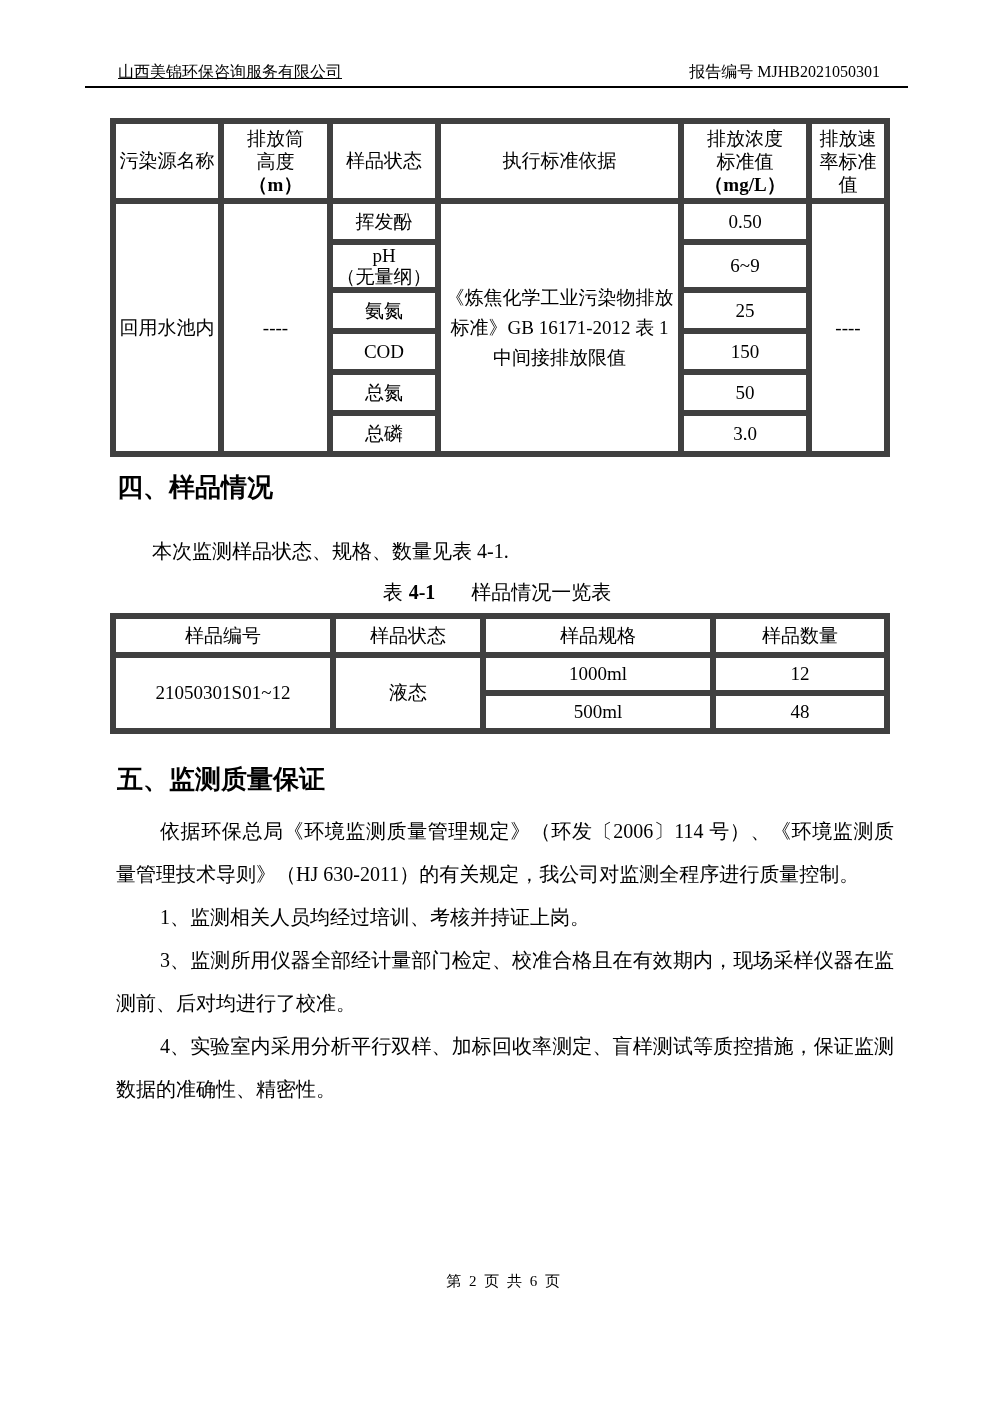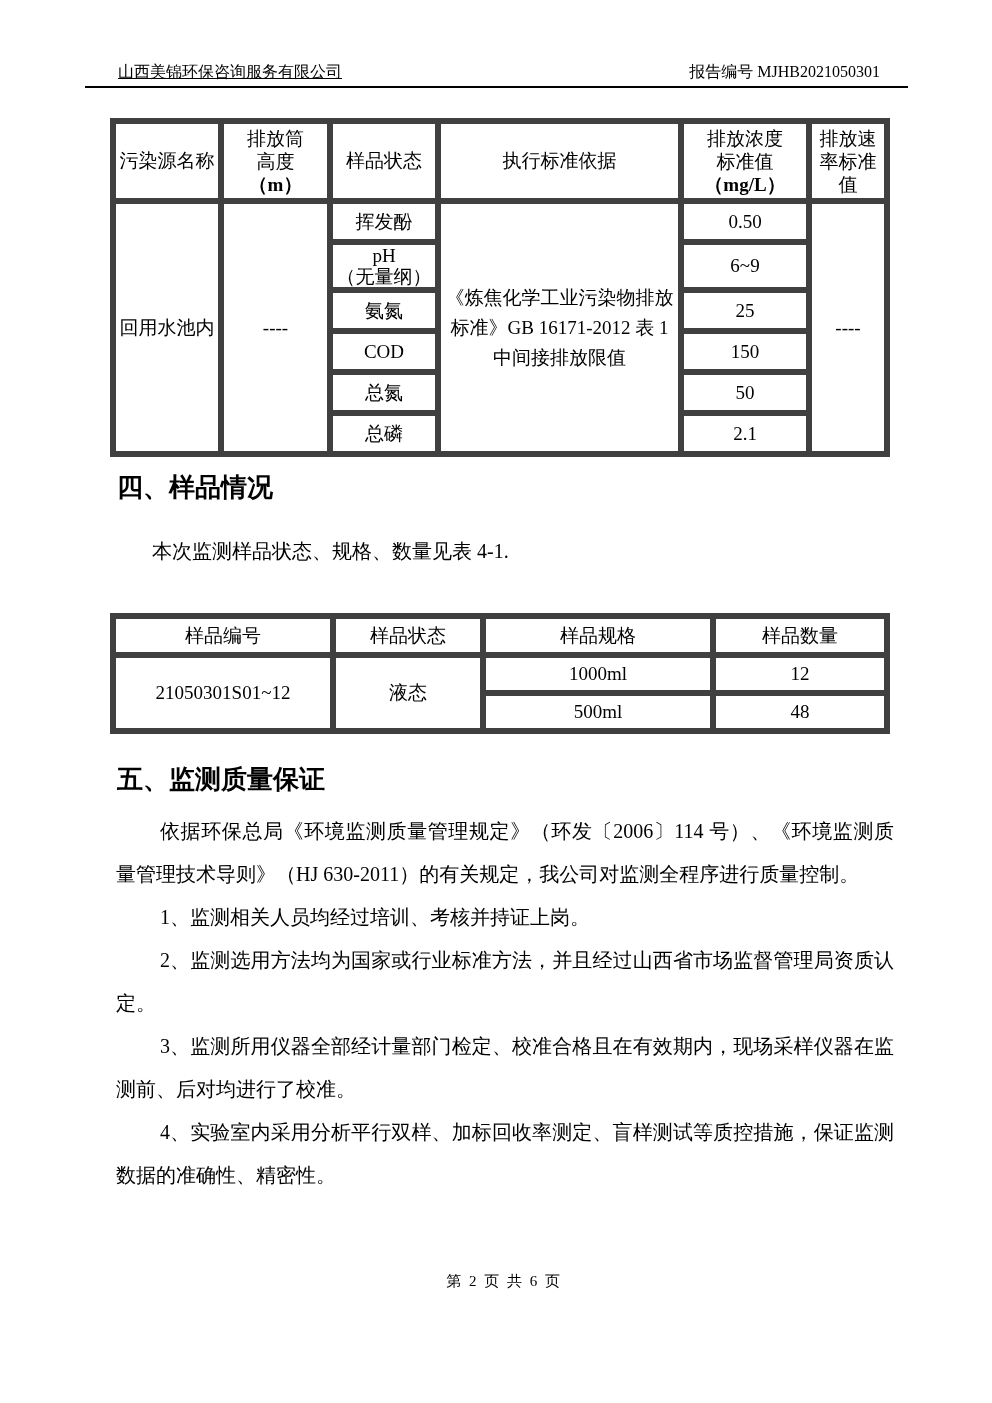--- a/index.html
+++ b/index.html
@@ -99,27 +99,30 @@
       <tr>
         <td>COD</td>
         <td>150</td>
       </tr>
       <tr>
         <td>总氮</td>
         <td>50</td>
       </tr>
       <tr>
         <td>总磷</td>
-        <td>2.1</td>
+        <td>3.0</td>
       </tr>
     </tbody>
   </table>
 
   <div class="abs h4">四、样品情况</div>
   <div class="abs intro">本次监测样品状态、规格、数量见表 4-1.</div>
+  <div class="abs caption">
+    <span>表</span><span class="cap-num">4-1</span><span>样品情况一览表</span>
+  </div>
 
   <table class="abs t2">
     <colgroup>
       <col style="width:220px">
         <col style="width:150px">
         <col style="width:230px">
         <col style="width:174px">
     </colgroup>
     <thead>
       <tr>
@@ -140,20 +143,19 @@
         <td>500ml</td>
         <td>48</td>
       </tr>
     </tbody>
   </table>
 
   <div class="abs h5">五、监测质量保证</div>
   <div class="abs bodytext">
     <p>依据环保总局《环境监测质量管理规定》（环发〔2006〕114 号）、《环境监测质量管理技术导则》（HJ 630-2011）的有关规定，我公司对监测全程序进行质量控制。</p>
     <p>1、监测相关人员均经过培训、考核并持证上岗。</p>
-    <p>2、监测选用方法均为国家或行业标准方法，并且经过山西省市场监督管理局资质认定。</p>
     <p>3、监测所用仪器全部经计量部门检定、校准合格且在有效期内，现场采样仪器在监测前、后对均进行了校准。</p>
     <p>4、实验室内采用分析平行双样、加标回收率测定、盲样测试等质控措施，保证监测数据的准确性、精密性。</p>
   </div>
 
   <div class="abs footer">第 2 页 共 6 页</div>
 
 </div>
 
 </body></html>

